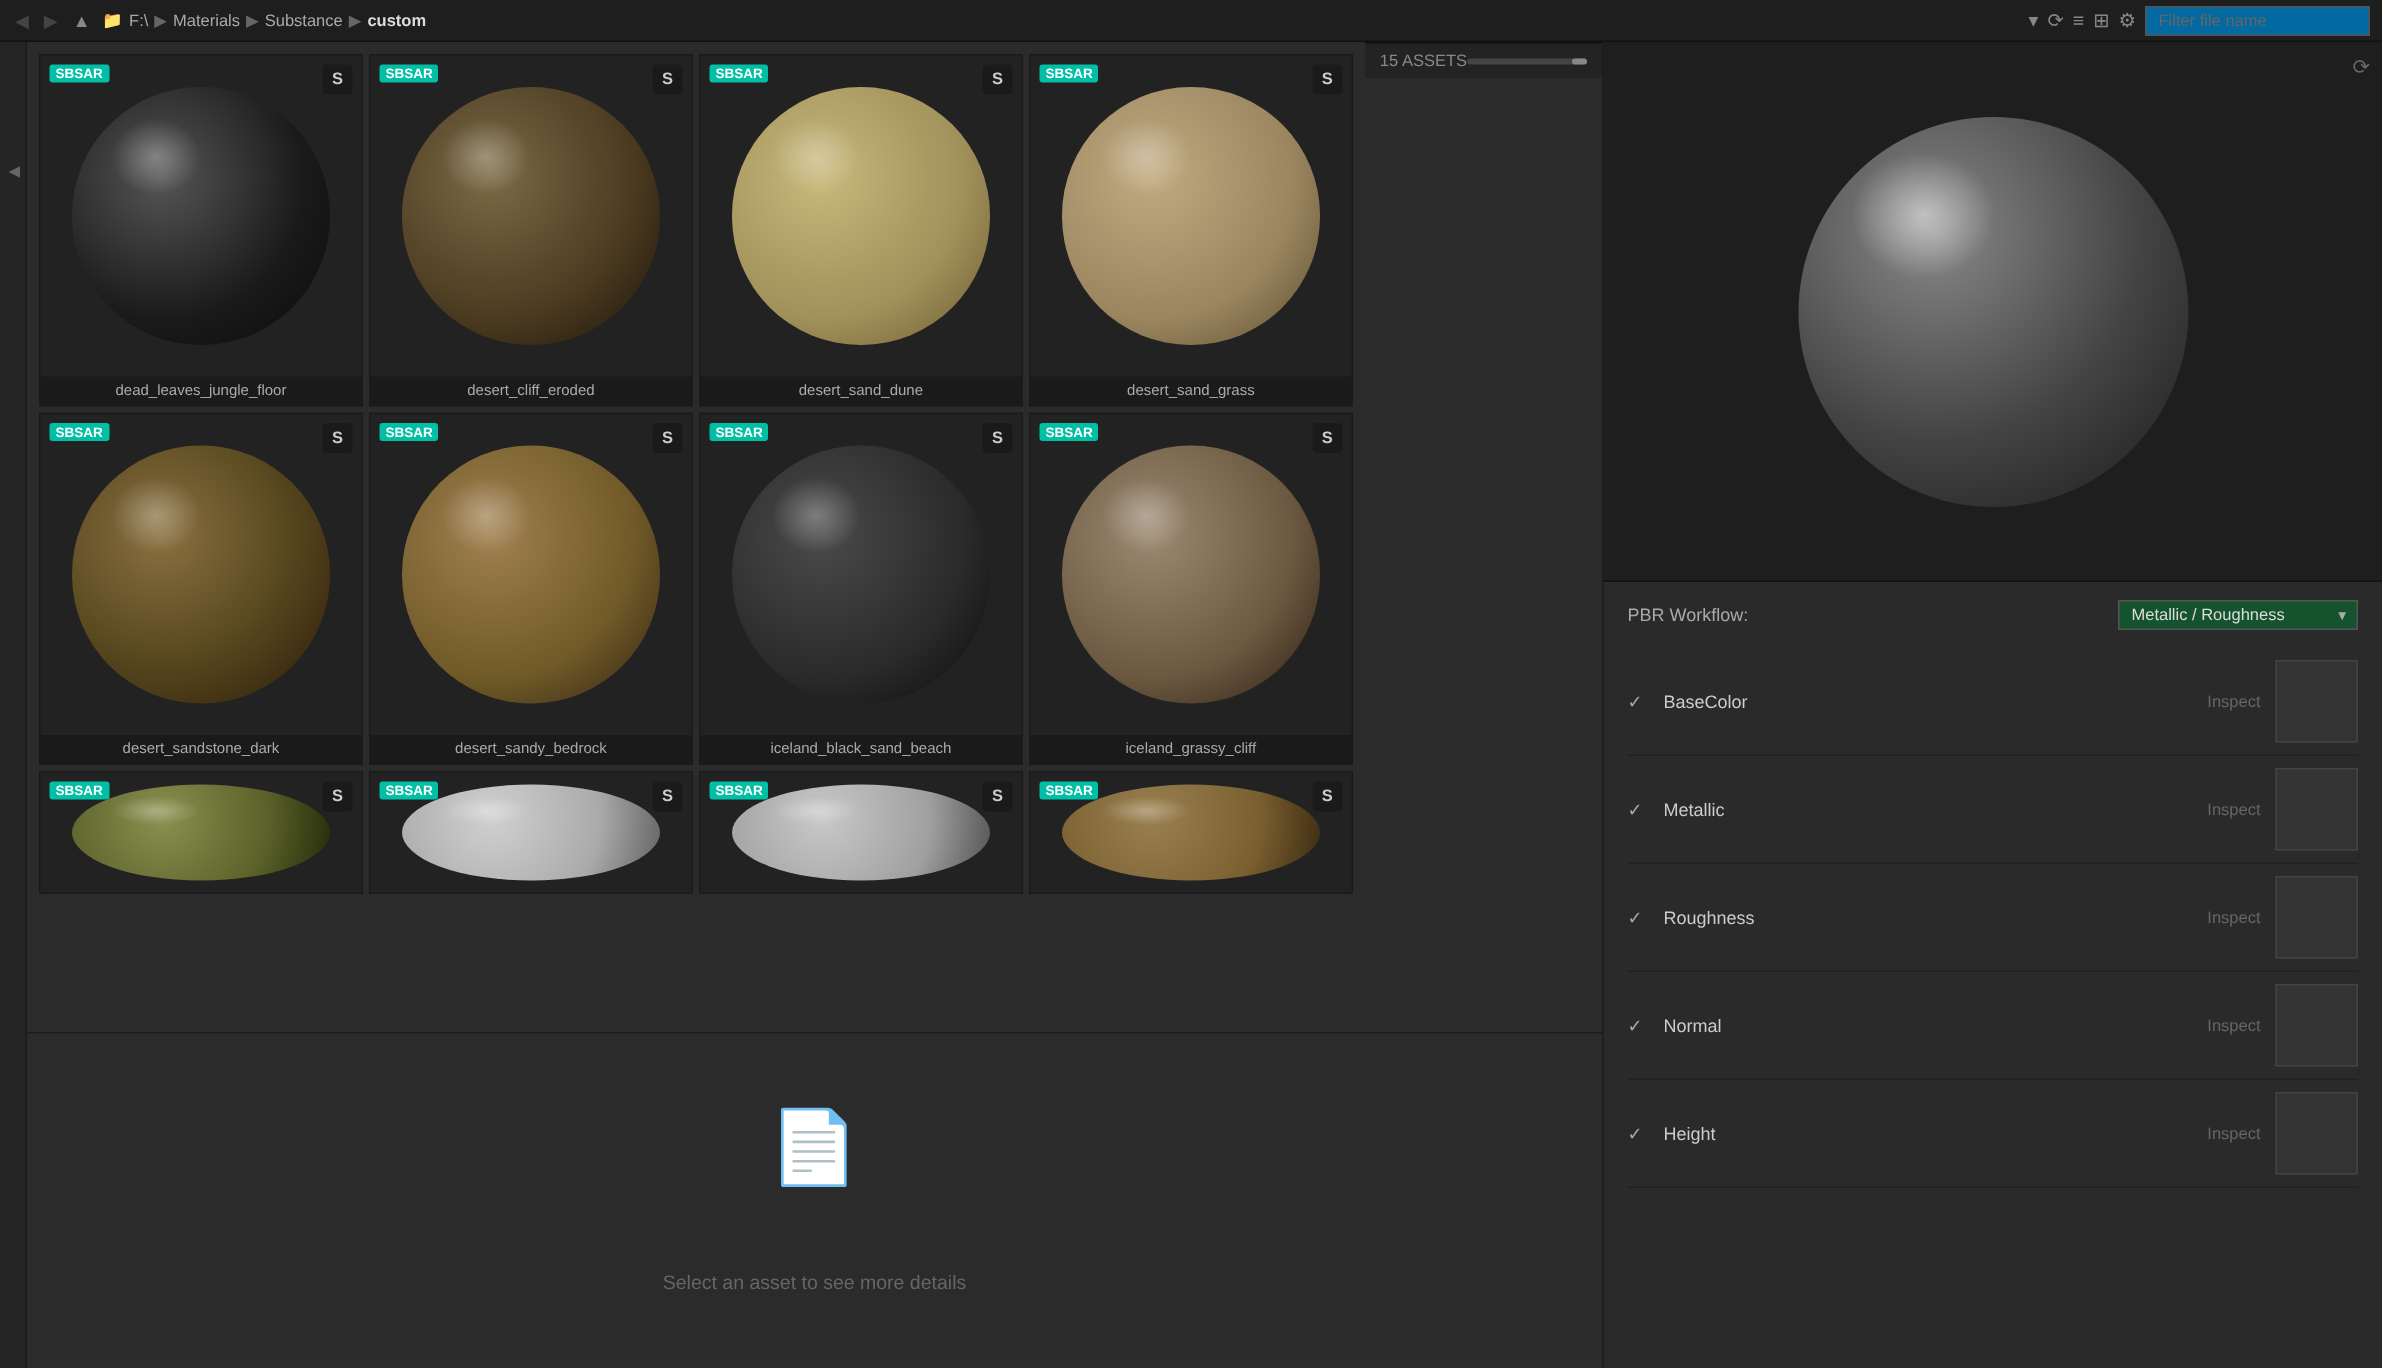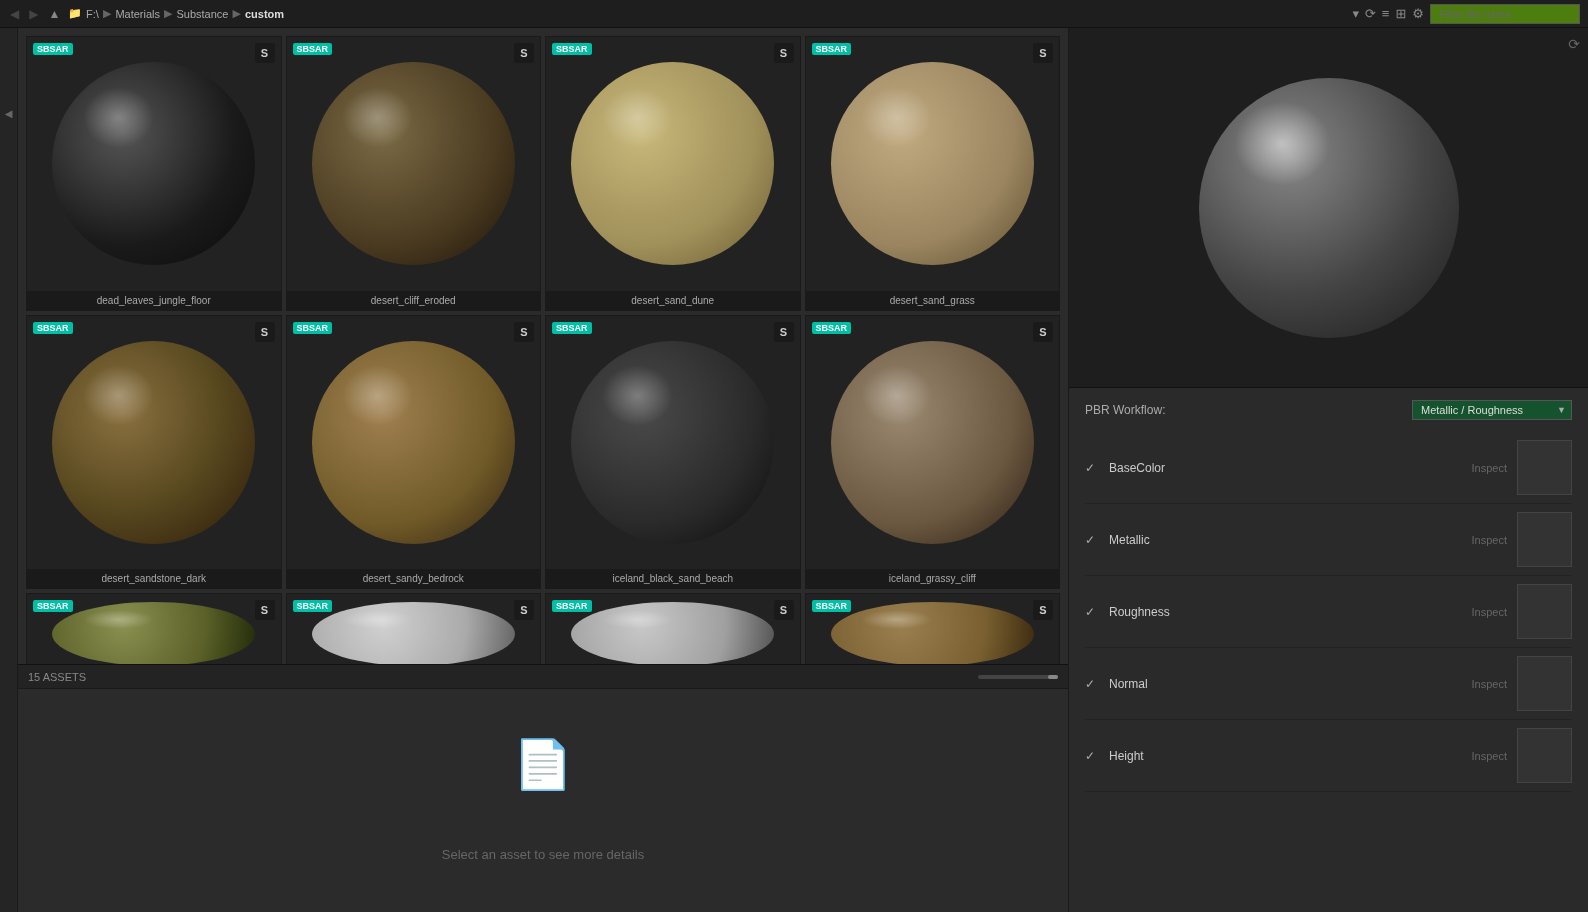--- a/index.html
+++ b/index.html
@@ -47,21 +47,21 @@
       display: flex;
       align-items: center;
       gap: 6px;
     }
     .top-bar-icon {
       color: #888;
       font-size: 13px;
       cursor: pointer;
     }
     #filter-input {
-      background: #4d7c0f;
+      background: #0369a1;
       border: 1px solid #555;
       color: #ccc;
       padding: 2px 8px;
       font-size: 11px;
       height: 20px;
       width: 150px;
       outline: none;
     }
     #filter-input::placeholder { color: #666; }
 
@@ -265,21 +265,21 @@
     #left-area {
       flex: 1;
       display: flex;
       flex-direction: column;
       overflow: hidden;
     }
     #grid-section {
       flex: 0 0 660px;
       overflow: hidden;
       display: flex;
-      flex-direction: column;
+      flex-direction: row;
     }
 
     
     #right-panel {
       width: 520px;
       background: #2a2a2a;
       border-left: 1px solid #1a1a1a;
       display: flex;
       flex-direction: column;
       flex-shrink: 0;

